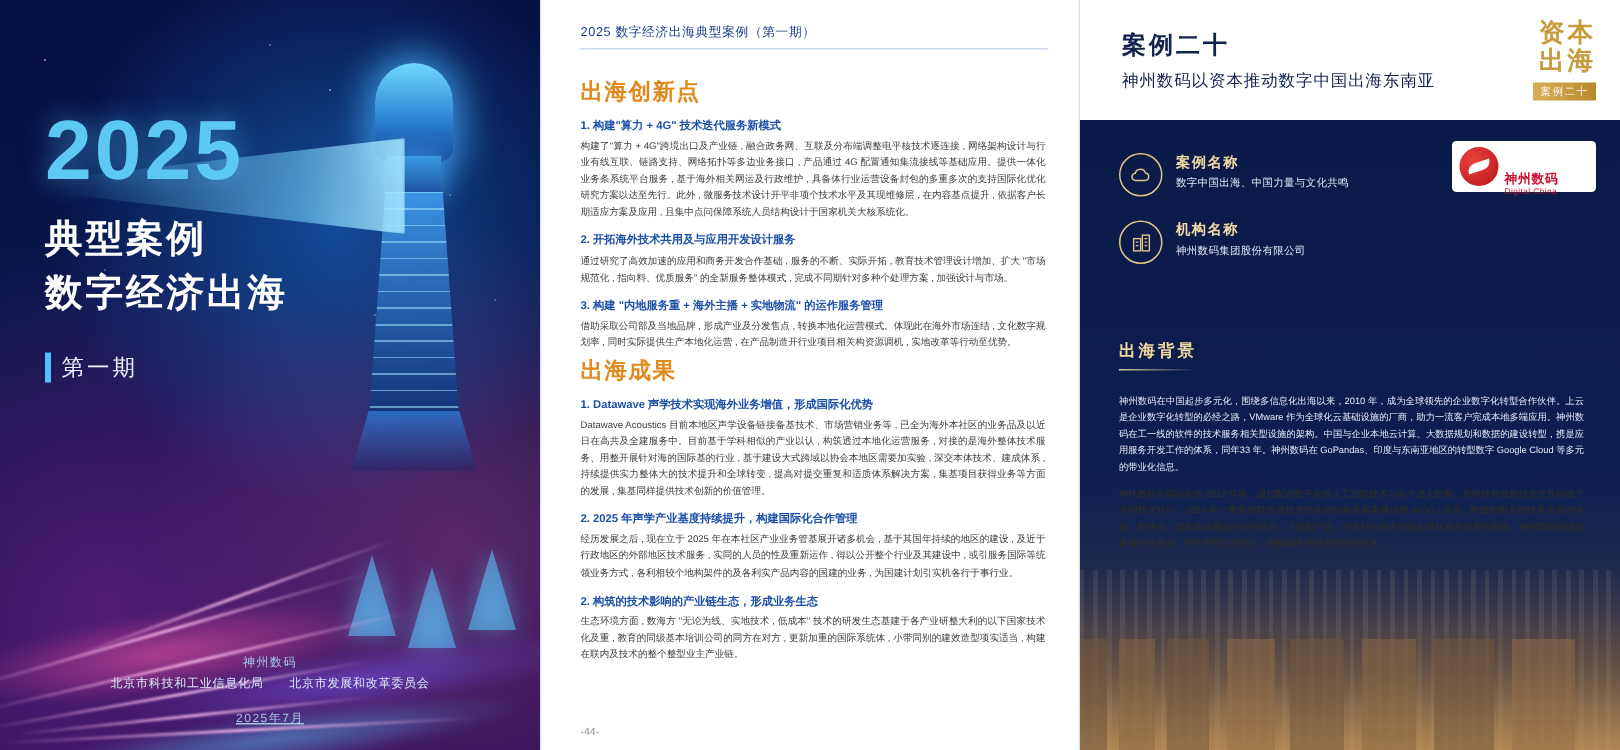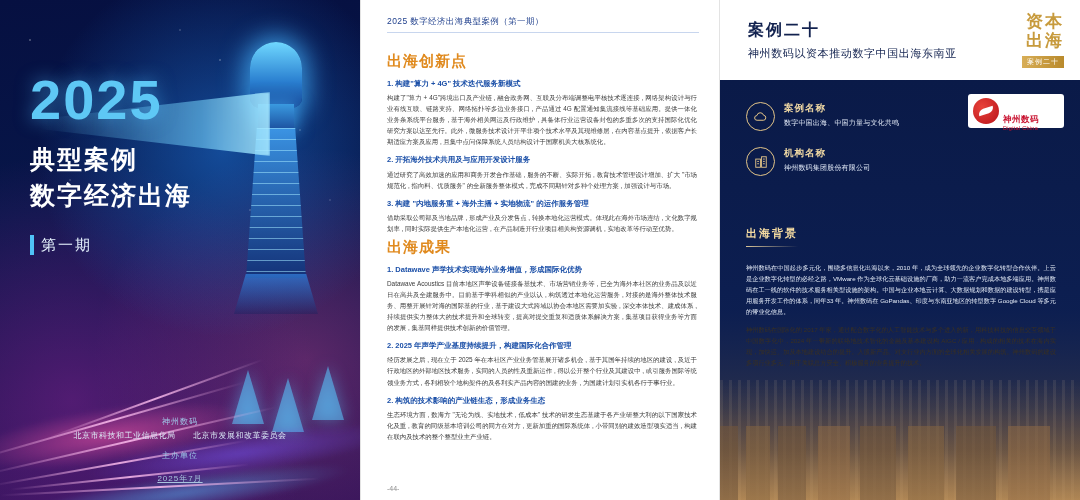--- a/index.html
+++ b/index.html
@@ -519,21 +519,20 @@
         <span class="issue-text">第一期</span>
       </div>
     </div>
 
     <div class="cover-foot">
       <div class="cf-label">神州数码</div>
       <div class="cf-orgs">
         <span>北京市科技和工业信息化局</span>
         <span>北京市发展和改革委员会</span>
       </div>
-      <div class="cf-label">主办单位</div>
       <div class="cf-date">2025年7月</div>
     </div>
   </div>
 
   <div class="textpage">
     <div class="tp-header">2025 数字经济出海典型案例（第一期）</div>
     <div class="tp-body">
       <div class="tp-h1">出海创新点</div>
 
       <div>

